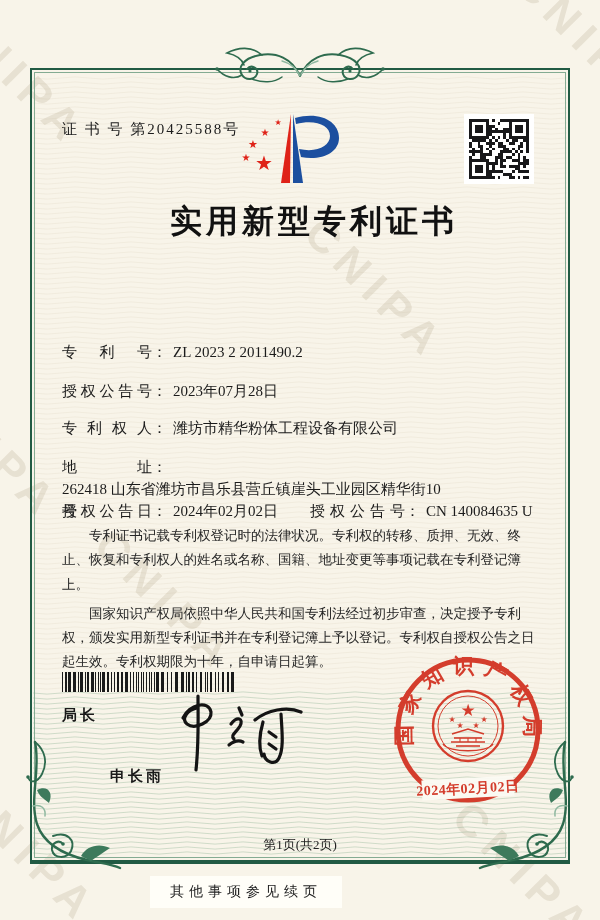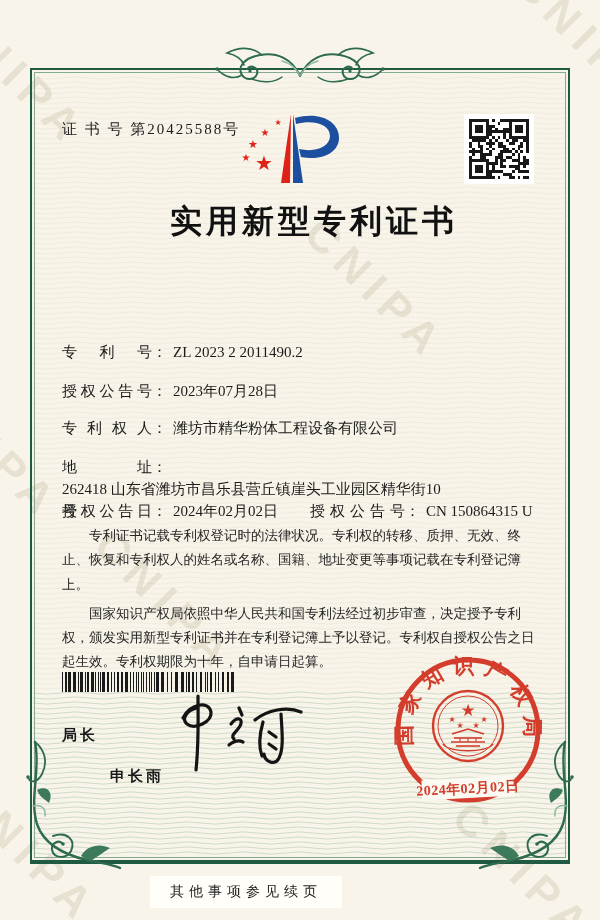--- a/index.html
+++ b/index.html
@@ -41,21 +41,21 @@
 
   .paras{position:absolute;left:62px;top:524px;width:480px;z-index:4;}
   .paras p{margin:0 0 5px 0;font-size:13.5px;line-height:1.8;color:#262626;text-indent:2em;
            font-family:"Liberation Serif","DejaVu Serif",serif;}
 
   .barcode{position:absolute;left:62px;top:672px;z-index:4;}
   .barcode svg{fill:#1a1a1a;}
 
   .official{position:absolute;left:62px;z-index:4;font-family:"Liberation Sans","DejaVu Sans",sans-serif;
             font-weight:bold;font-size:15px;letter-spacing:3px;color:#1a1a1a;}
-  .official.t{top:726px;}
+  .official.t{top:706px;}
   .official.n{top:767px;margin-left:48px;}
 
   .signature{position:absolute;left:165px;top:690px;z-index:5;}
   .signature path{stroke:#141414;stroke-width:3.2;fill:none;stroke-linecap:round;stroke-linejoin:round;}
 
   .seal{position:absolute;left:388px;top:652px;z-index:6;opacity:0.93;}
 
   .pageno{position:absolute;left:0;top:836px;width:600px;text-align:center;font-size:13px;color:#222;z-index:4;}
   .note{position:absolute;left:0;top:876px;width:492px;text-align:center;z-index:4;}
   .note span{display:inline-block;background:#fffef8;padding:7px 20px;font-size:14px;letter-spacing:5px;color:#222;}
@@ -540,21 +540,21 @@
   </div>
   <div class="frow" style="top:418px;font-family:Liberation Serif, serif;">
     <span class="flabel">专利权人</span><span class="colon">：</span><span class="fvalue">潍坊市精华粉体工程设备有限公司</span>
   </div>
   <div class="frow" style="top:457px;">
     <span class="flabel">地址</span><span class="colon">：</span><span class="fvalue wrap">262418 山东省潍坊市昌乐县营丘镇崖头工业园区精华街10号</span>
   </div>
   <div class="frow" style="top:501px;">
     <span class="flabel">授权公告日</span><span class="colon">：</span><span class="fvalue">2024年02月02日</span>
     <span class="grant2">
-      <span class="flabel">授权公告号</span><span class="colon">：</span><span class="fvalue">CN 150864315 U</span>
+      <span class="flabel">授权公告号</span><span class="colon">：</span><span class="fvalue">CN 140084635 U</span>
     </span>
   </div>
 
   <div class="paras">
     <p>专利证书记载专利权登记时的法律状况。专利权的转移、质押、无效、终止、恢复和专利权人的姓名或名称、国籍、地址变更等事项记载在专利登记簿上。</p>
     <p>国家知识产权局依照中华人民共和国专利法经过初步审查，决定授予专利权，颁发实用新型专利证书并在专利登记簿上予以登记。专利权自授权公告之日起生效。专利权期限为十年，自申请日起算。</p>
   </div>
 
   <div class="barcode">
     <svg id="bcSvg" width="172" height="20" shape-rendering="crispEdges">
@@ -649,15 +649,16 @@
       <path d="M-12,20 H12"></path>
       <path d="M-8,12 V16 M0,12 V16 M8,12 V16" stroke-width="1.1"></path>
       <path d="M-25,18 C-20,27 20,27 25,18" stroke-width="1.4"></path>
     </g>
     <g transform="rotate(-3 80 139)">
       <rect x="34" y="126" width="92" height="20" fill="#fcfbf4"></rect>
       <text x="80" y="141" font-size="14" font-weight="bold" fill="#d2301f" text-anchor="middle" letter-spacing="0.5">2024年02月02日</text>
     </g>
   </svg>
 
+  <div class="pageno">第1页(共2页)</div>
   <div class="note"><span>其他事项参见续页</span></div>
 
 </div>
 
 </body></html>

